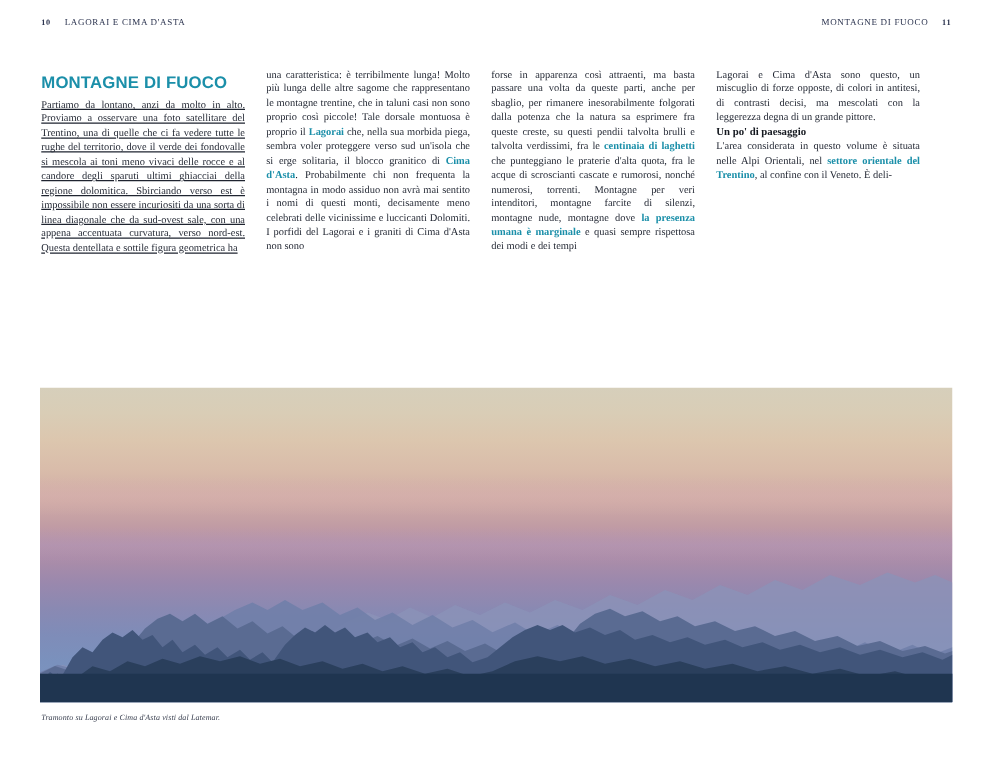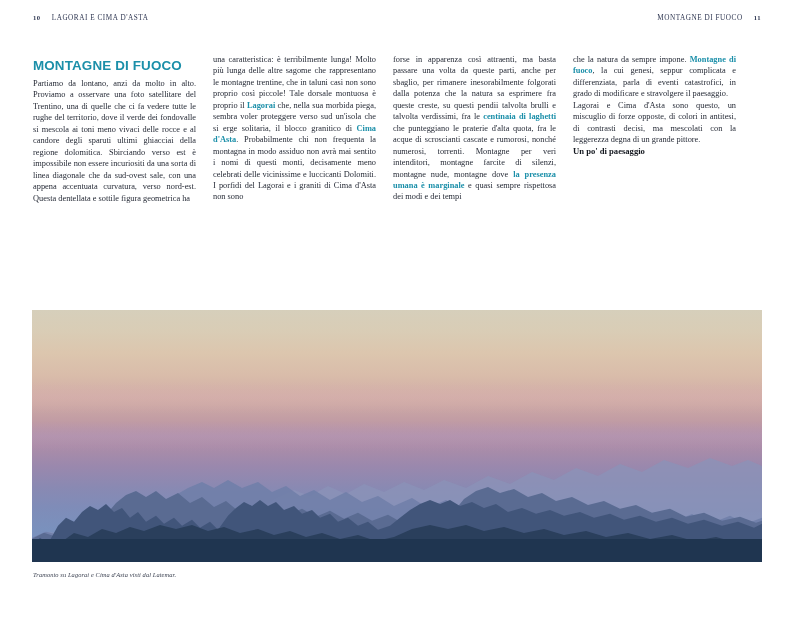--- a/index.html
+++ b/index.html
@@ -62,21 +62,21 @@
   .col {
     width: 163px;
     font-family: "Liberation Serif", serif;
     font-size: 8.35px;
     line-height: 11.45px;
     color: #1f2430;
     text-align: justify;
     position: relative;
   }
   .col p { margin: 0; }
-  .col-1 .body-start { margin-top: 24px; }
+  .col-1 .body-start { margin-top: 24px; text-decoration: underline; }
 
   .hl {
     color: #1b8fa9;
     font-weight: bold;
   }
   .subhead {
     font-family: "Liberation Serif", serif;
     font-weight: bold;
     font-size: 8.6px;
     color: #14181f;
@@ -160,23 +160,23 @@
   <div class="col col-1">
       <p class="body-start"><span>Partiamo da lontano, anzi da molto in alto. Proviamo a osservare una foto satellitare del Trentino, una di quelle che ci fa vedere tutte le rughe del territorio, dove il verde dei fondovalle si mescola ai toni meno vivaci delle rocce e al candore degli sparuti ultimi ghiacciai della regione dolomitica. Sbirciando verso est è impossibile non essere incuriositi da una sorta di linea diagonale che da sud-ovest sale, con una appena accentuata curvatura, verso nord-est. Questa dentellata e sottile figura geometrica ha</span></p>
     </div>
   <div class="col col-2">
       <p><span>una caratteristica: è terribilmente lunga! Molto più lunga delle altre sagome che rappresentano le montagne trentine, che in taluni casi non sono proprio così piccole! Tale dorsale montuosa è proprio il </span><span class="hl">Lagorai</span><span> che, nella sua morbida piega, sembra voler proteggere verso sud un'isola che si erge solitaria, il blocco granitico di </span><span class="hl">Cima d'Asta</span><span>. Probabilmente chi non frequenta la montagna in modo assiduo non avrà mai sentito i nomi di questi monti, decisamente meno celebrati delle vicinissime e luccicanti Dolomiti. I porfidi del Lagorai e i graniti di Cima d'Asta non sono</span></p>
     </div>
   <div class="col col-3">
       <p><span>forse in apparenza così attraenti, ma basta passare una volta da queste parti, anche per sbaglio, per rimanere inesorabilmente folgorati dalla potenza che la natura sa esprimere fra queste creste, su questi pendii talvolta brulli e talvolta verdissimi, fra le </span><span class="hl">centinaia di laghetti</span><span> che punteggiano le praterie d'alta quota, fra le acque di scroscianti cascate e rumorosi, nonché numerosi, torrenti. Montagne per veri intenditori, montagne farcite di silenzi, montagne nude, montagne dove </span><span class="hl">la presenza umana è marginale</span><span> e quasi sempre rispettosa dei modi e dei tempi</span></p>
     </div>
   <div class="col col-4">
-      <p><span>che la natura da sempre impone. </span><span class="hl">Montagne di fuoco</span><span>, la cui genesi, seppur complicata e differenziata, parla di eventi catastrofici, in grado di modificare e stravolgere il paesaggio.</span></p>
       <p><span>Lagorai e Cima d'Asta sono questo, un miscuglio di forze opposte, di colori in antitesi, di contrasti decisi, ma mescolati con la leggerezza degna di un grande pittore.</span></p>
       <p class="subhead">Un po' di paesaggio</p>
+      <p><span>L'area considerata in questo volume è situata nelle Alpi Orientali, nel </span><span class="hl">settore orientale del Trentino</span><span>, al confine con il Veneto. È deli-</span></p>
     </div>
 </div>
 
 <div class="photo-wrap">
   <div class="photo">
     <div class="sky"></div>
     <div class="haze haze-a"></div>
     <div class="haze haze-b"></div>
 
     <div class="ridge" style="height:46%;">

